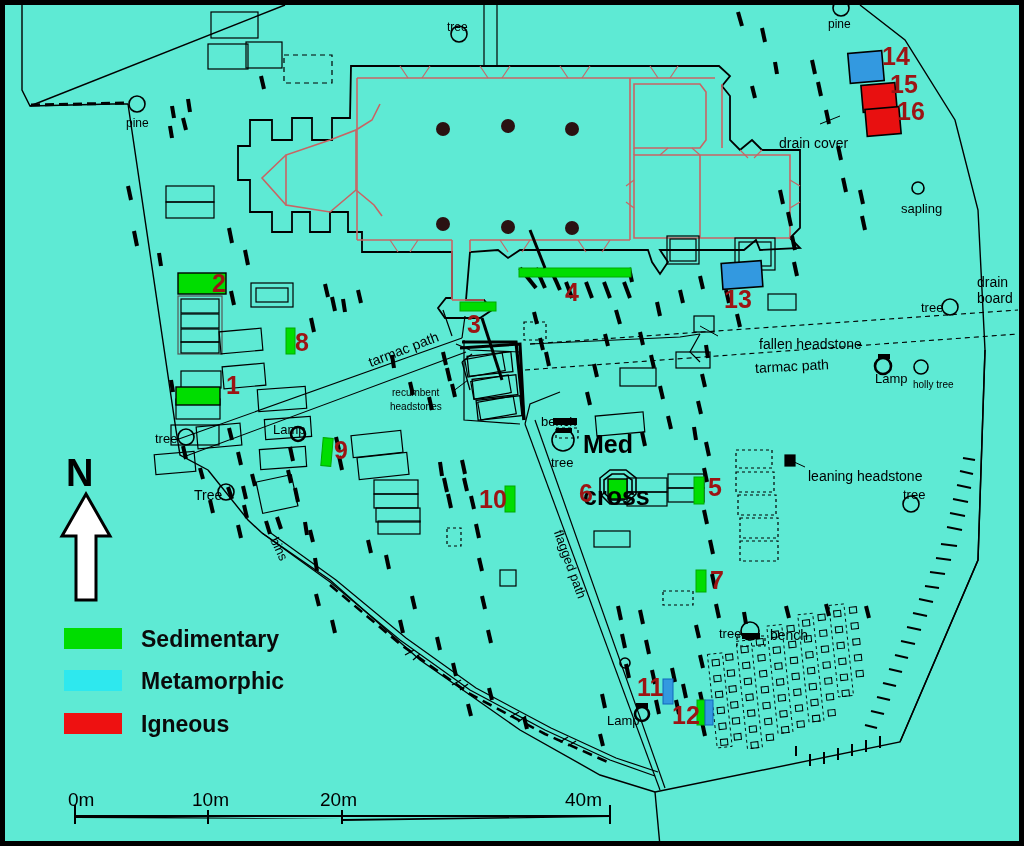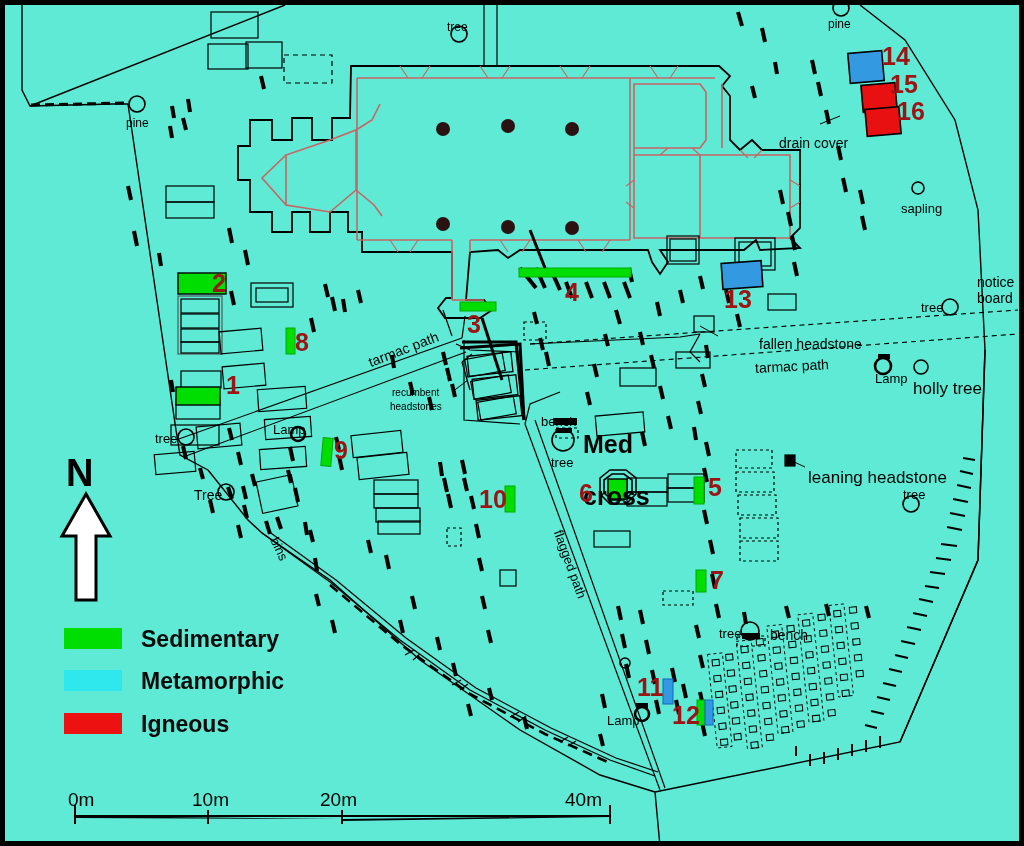--- a/index.html
+++ b/index.html
@@ -575,36 +575,36 @@
       <path d="M 482,318 L 502,380"></path>
     </g>
   </svg>
 
   <div>
     <div class="lbl" style="left:447px;top:20px;font-size:12px;">tree</div>
     <div class="lbl" style="left:828px;top:17px;font-size:12px;">pine</div>
     <div class="lbl" style="left:126px;top:116px;font-size:12px;">pine</div>
     <div class="lbl" style="left:779px;top:111px;font-size:14px;margin-top:24px;">drain cover</div>
     <div class="lbl" style="left:901px;top:201px;font-size:13px;">sapling</div>
-    <div class="lbl" style="left:977px;top:274px;font-size:14px;">notice</div>
+    <div class="lbl" style="left:977px;top:274px;font-size:14px;">drain</div>
     <div class="lbl" style="left:977px;top:290px;font-size:14px;">board</div>
     <div class="lbl" style="left:921px;top:300px;font-size:13px;">tree</div>
     <div class="lbl" style="left:723px;top:336px;font-size:14px;margin-left:36px;">fallen headstone</div>
     <div class="lbl" style="left:875px;top:371px;font-size:13px;">Lamp</div>
-    <div class="lbl" style="left:913px;top:379px;font-size:17px;">holly tree</div>
+    <div class="lbl" style="left:913px;top:379px;font-size:10px;">holly tree</div>
     <div class="lbl" style="left:755px;top:358px;font-size:14px;transform:rotate(-3deg);">tarmac path</div>
     <div class="lbl" style="left:392px;top:387px;font-size:10px;">recumbent</div>
     <div class="lbl" style="left:390px;top:401px;font-size:10px;">headstones</div>
     <div class="lbl" style="left:541px;top:414px;font-size:13px;">bench</div>
     <div class="lbl" style="left:273px;top:422px;font-size:13px;">Lamp</div>
     <div class="lbl" style="left:155px;top:431px;font-size:13px;">tree</div>
     <div class="lbl" style="left:583px;top:430px;font-size:25px;font-weight:bold;">Med</div>
     <div class="lbl" style="left:583px;top:482px;font-size:25px;font-weight:bold;">cross</div>
     <div class="lbl" style="left:551px;top:455px;font-size:13px;">tree</div>
-    <div class="lbl" style="left:772px;top:468px;font-size:17px;padding-left:36px;">leaning headstone</div>
+    <div class="lbl" style="left:772px;top:468px;font-size:14px;padding-left:36px;">leaning headstone</div>
     <div class="lbl" style="left:194px;top:487px;font-size:14px;">Tree</div>
     <div class="lbl" style="left:903px;top:487px;font-size:13px;">tree</div>
     <div class="lbl" style="left:719px;top:626px;font-size:13px;">tree</div>
     <div class="lbl" style="left:770px;top:627px;font-size:14px;">bench</div>
     <div class="lbl" style="left:607px;top:713px;font-size:13px;">Lamp</div>
     <div class="lbl" style="left:281px;top:535px;font-size:13px;transform:rotate(65deg);transform-origin:left top;">bins</div>
     <div class="lbl" style="left:366px;top:355px;font-size:14px;transform:rotate(-21deg);transform-origin:left top;">tarmac path</div>
     <div class="lbl" style="left:565px;top:528px;font-size:13px;transform:rotate(70deg);transform-origin:left top;">flagged path</div>
   </div>
 

